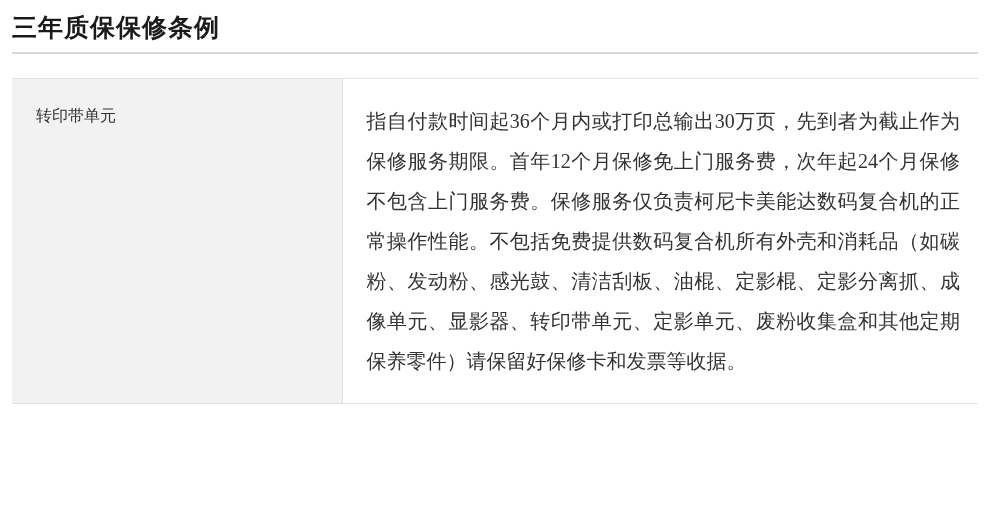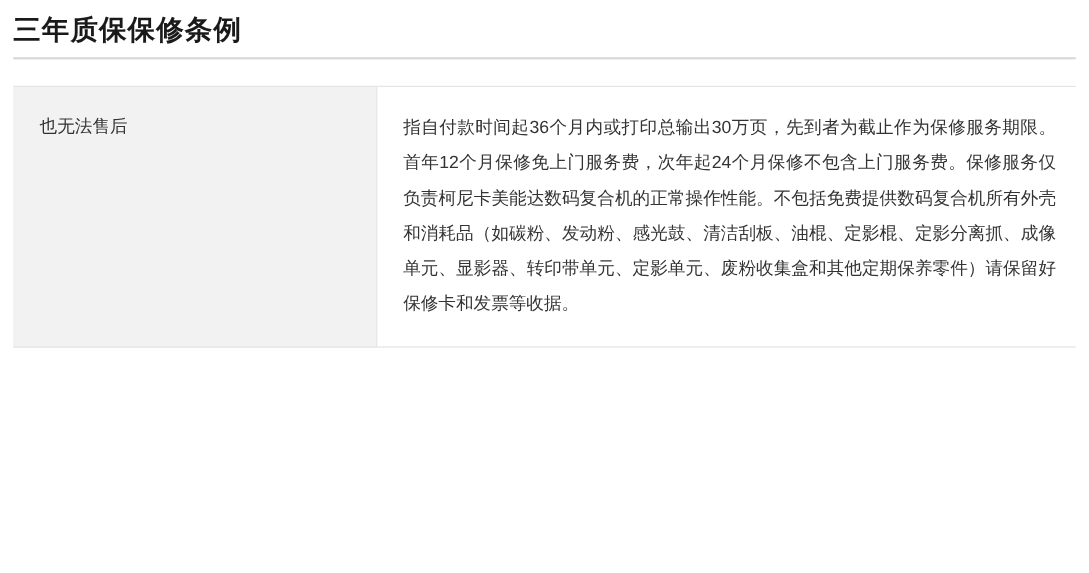--- a/index.html
+++ b/index.html
@@ -55,37 +55,38 @@
     font-size: 16px;
     color: #333333;
     line-height: 1.9;
     border-right: 1px solid #e2e2e2;
     box-sizing: border-box;
   }
   .cell-body {
     vertical-align: top;
     background: #ffffff;
     padding: 22px 18px 22px 24px;
-    font-size: 16px;
+    font-size: 20px;
     color: #333333;
     line-height: 2.0;
     text-align: justify;
     box-sizing: border-box;
+    font-family: Liberation Serif, serif;
   }
 </style>
 </head>
 <body>
 
 <div class="page">
 
   <h1 class="page-title">三年质保保修条例</h1>
   <div class="title-rule"></div>
 
   <table class="warranty-table">
     <tbody>
       <tr>
-        <td class="cell-label">也无法售后</td>
+        <td class="cell-label">转印带单元</td>
         <td class="cell-body">指自付款时间起36个月内或打印总输出30万页，先到者为截止作为保修服务期限。首年12个月保修免上门服务费，次年起24个月保修不包含上门服务费。保修服务仅负责柯尼卡美能达数码复合机的正常操作性能。不包括免费提供数码复合机所有外壳和消耗品（如碳粉、发动粉、感光鼓、清洁刮板、油棍、定影棍、定影分离抓、成像单元、显影器、转印带单元、定影单元、废粉收集盒和其他定期保养零件）请保留好保修卡和发票等收据。</td>
       </tr>
     </tbody>
   </table>
 
 </div>
 
 </body></html>

